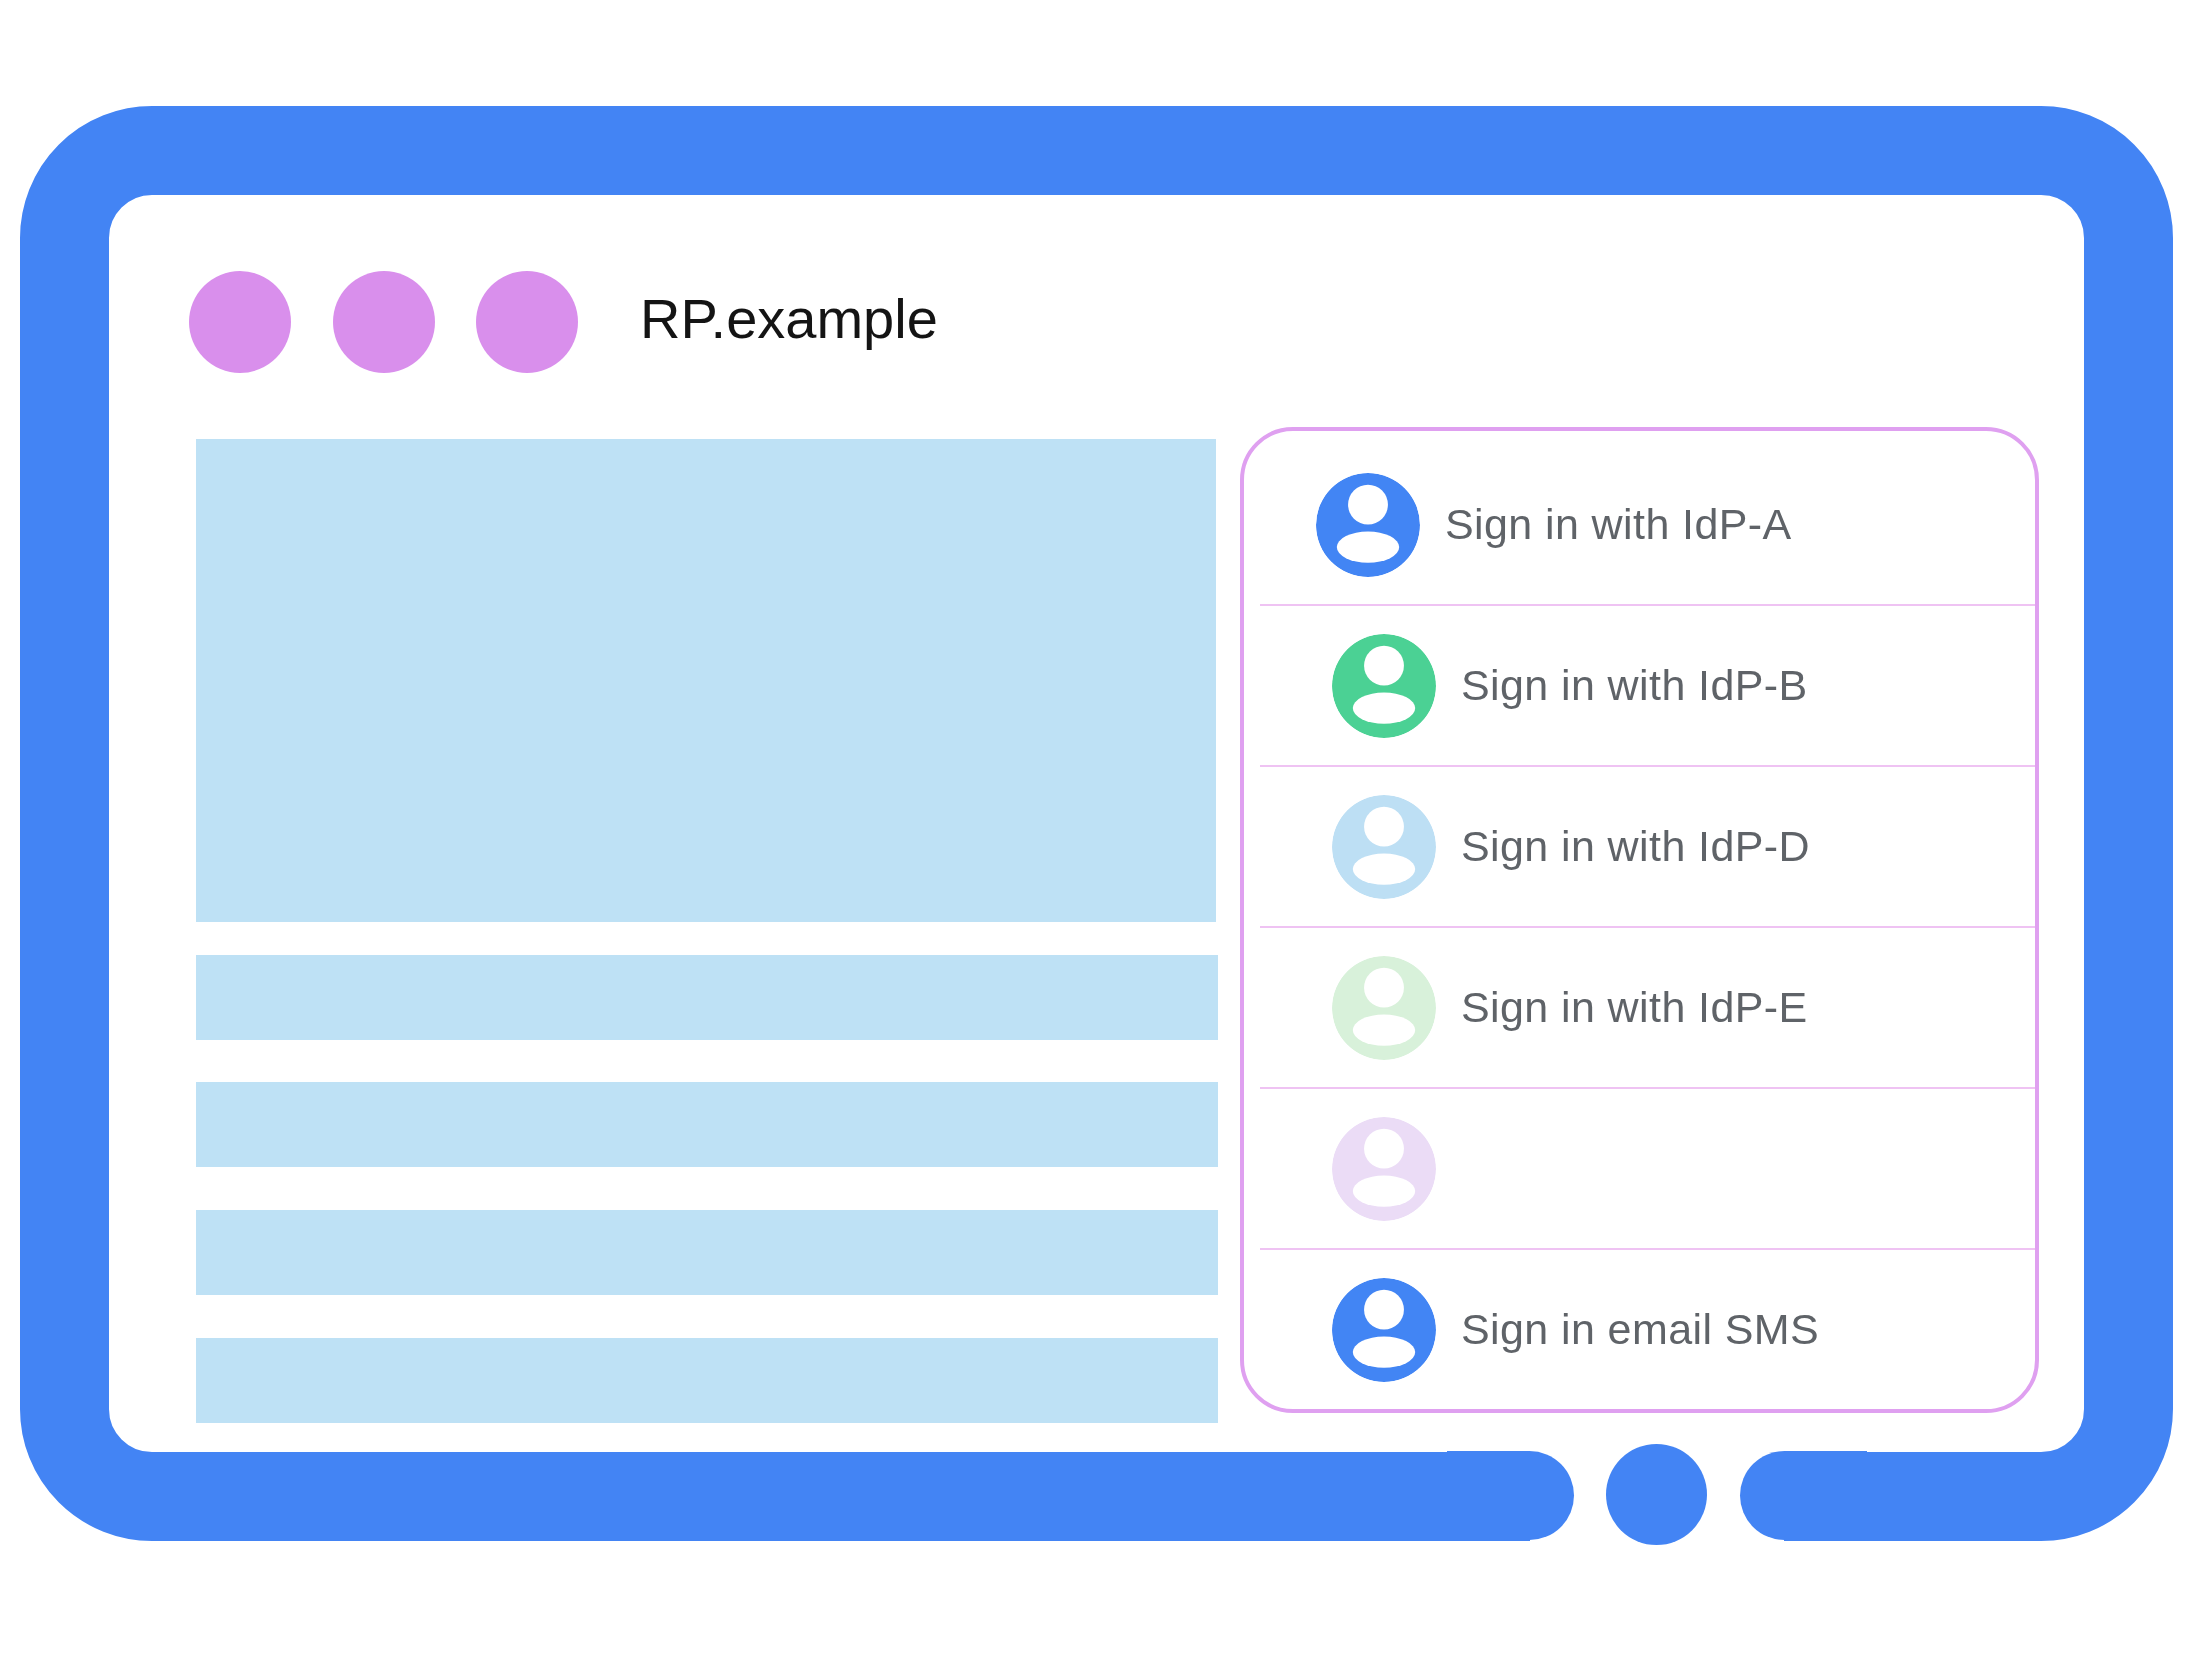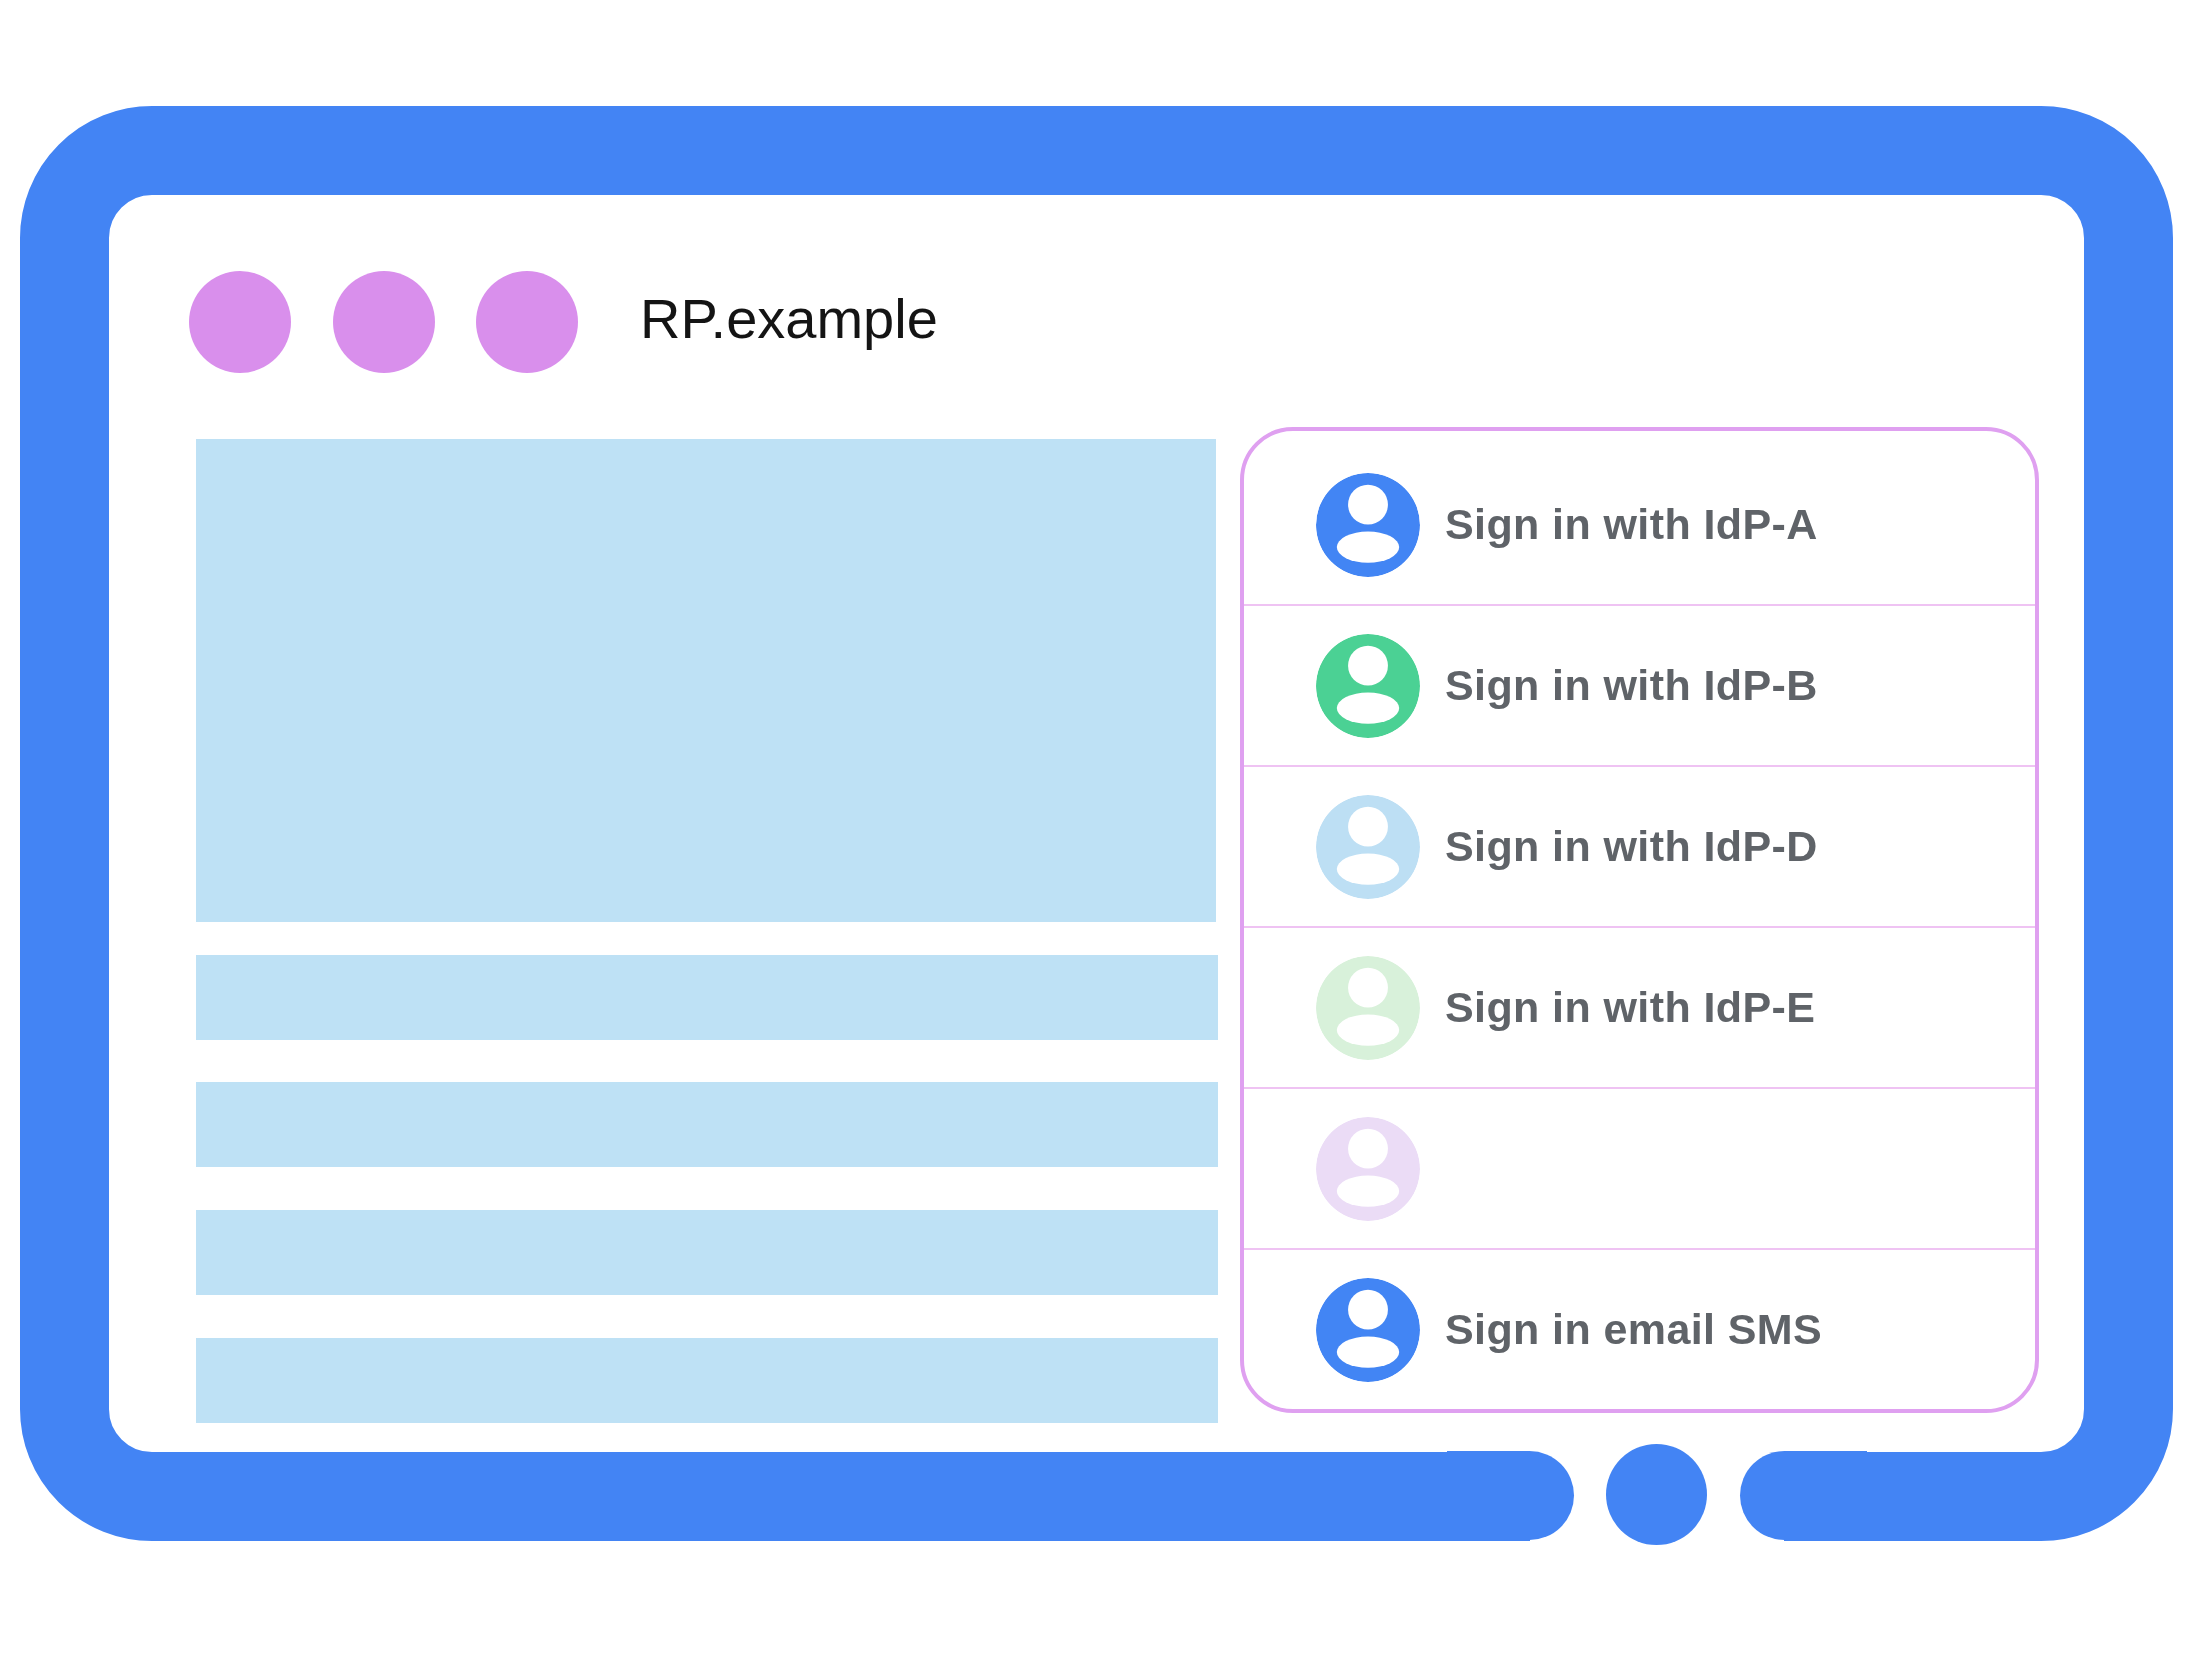--- a/index.html
+++ b/index.html
@@ -97,32 +97,31 @@
     padding-top: 14px;
     overflow: hidden;
   }
   .signin-row {
     flex: 1;
     display: flex;
     align-items: center;
     padding-left: 72px;
     box-sizing: border-box;
   }
-  .signin-row.divided { border-top: 2.6px solid var(--dialog_divider); }
+  .signin-row.divided { border-top: 2.6px solid var(--dialog_divider); margin-left: 16px; }
   .avatar {
     width: 104px; height: 104px;
     flex: 0 0 104px;
     margin-right: 25px;
   }
   .signin-label {
     font-size: 43px;
     color: var(--label_gray);
     letter-spacing: 0.4px;
     white-space: nowrap;
-    font-weight: bold;
   }
   .defs-holder { position: absolute; width: 0; height: 0; overflow: hidden; }
 </style>
 </head>
 <body>
 
 <div class="stage">
 
   <svg class="defs-holder">
     <defs>

